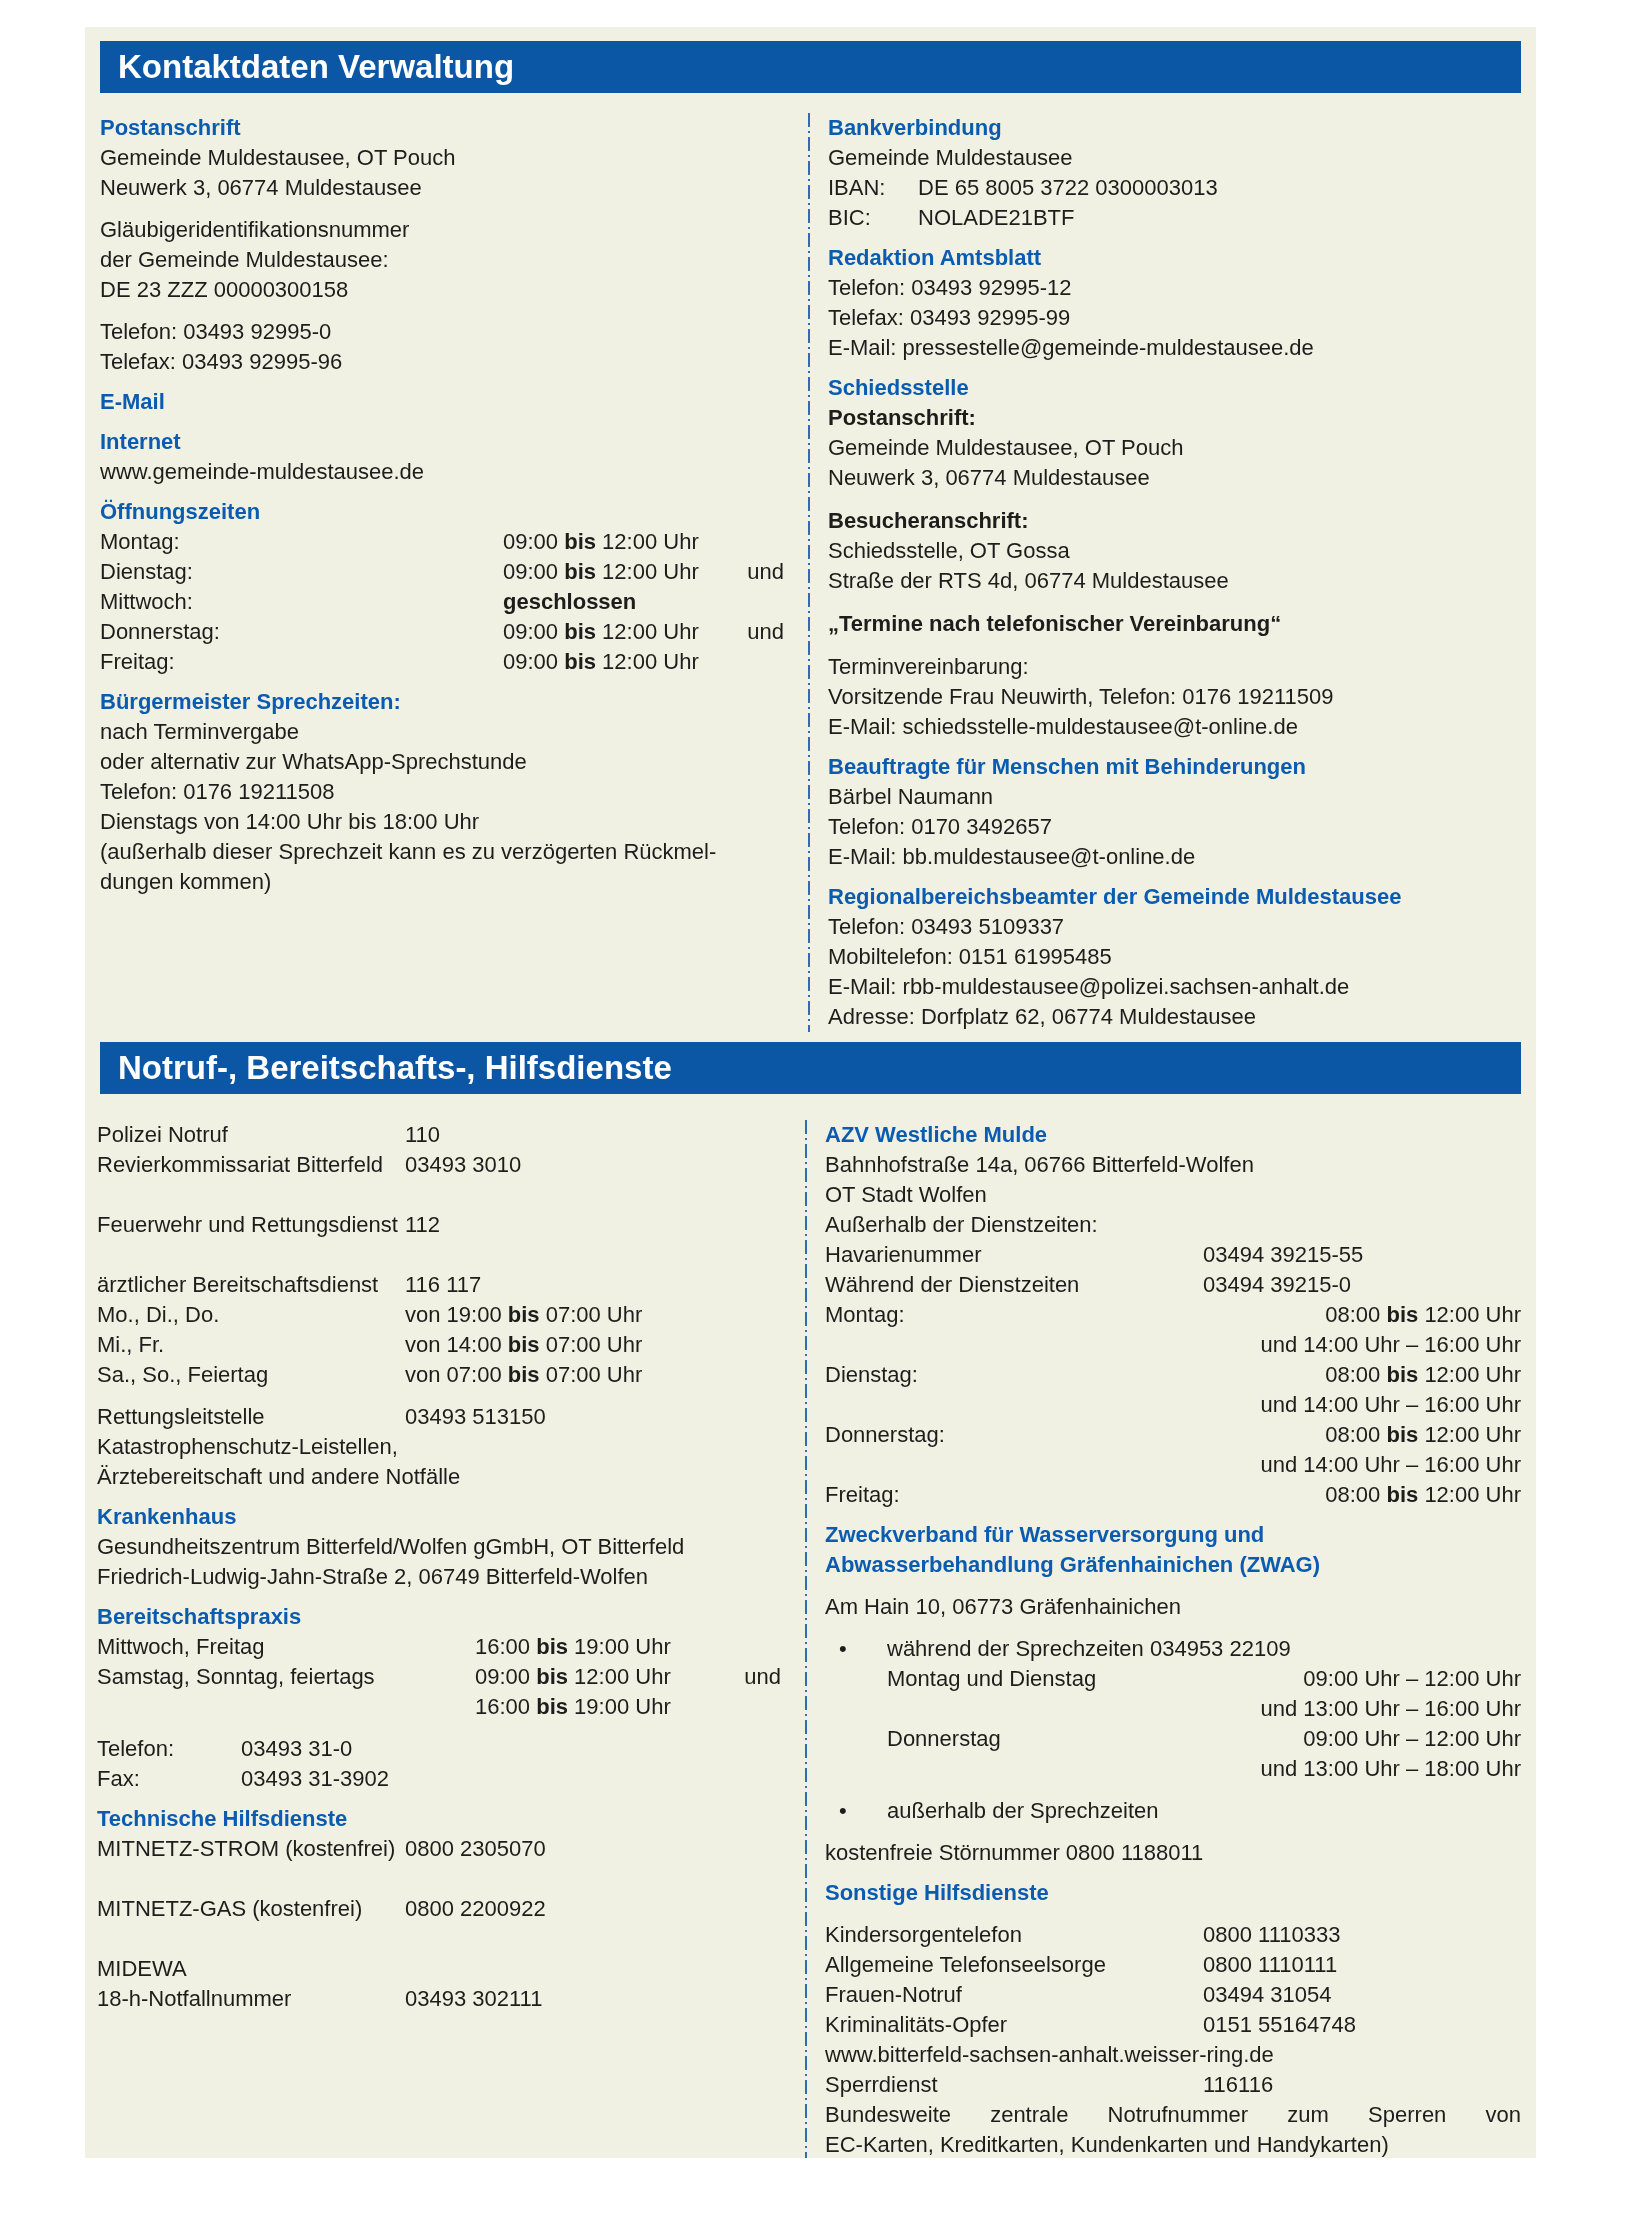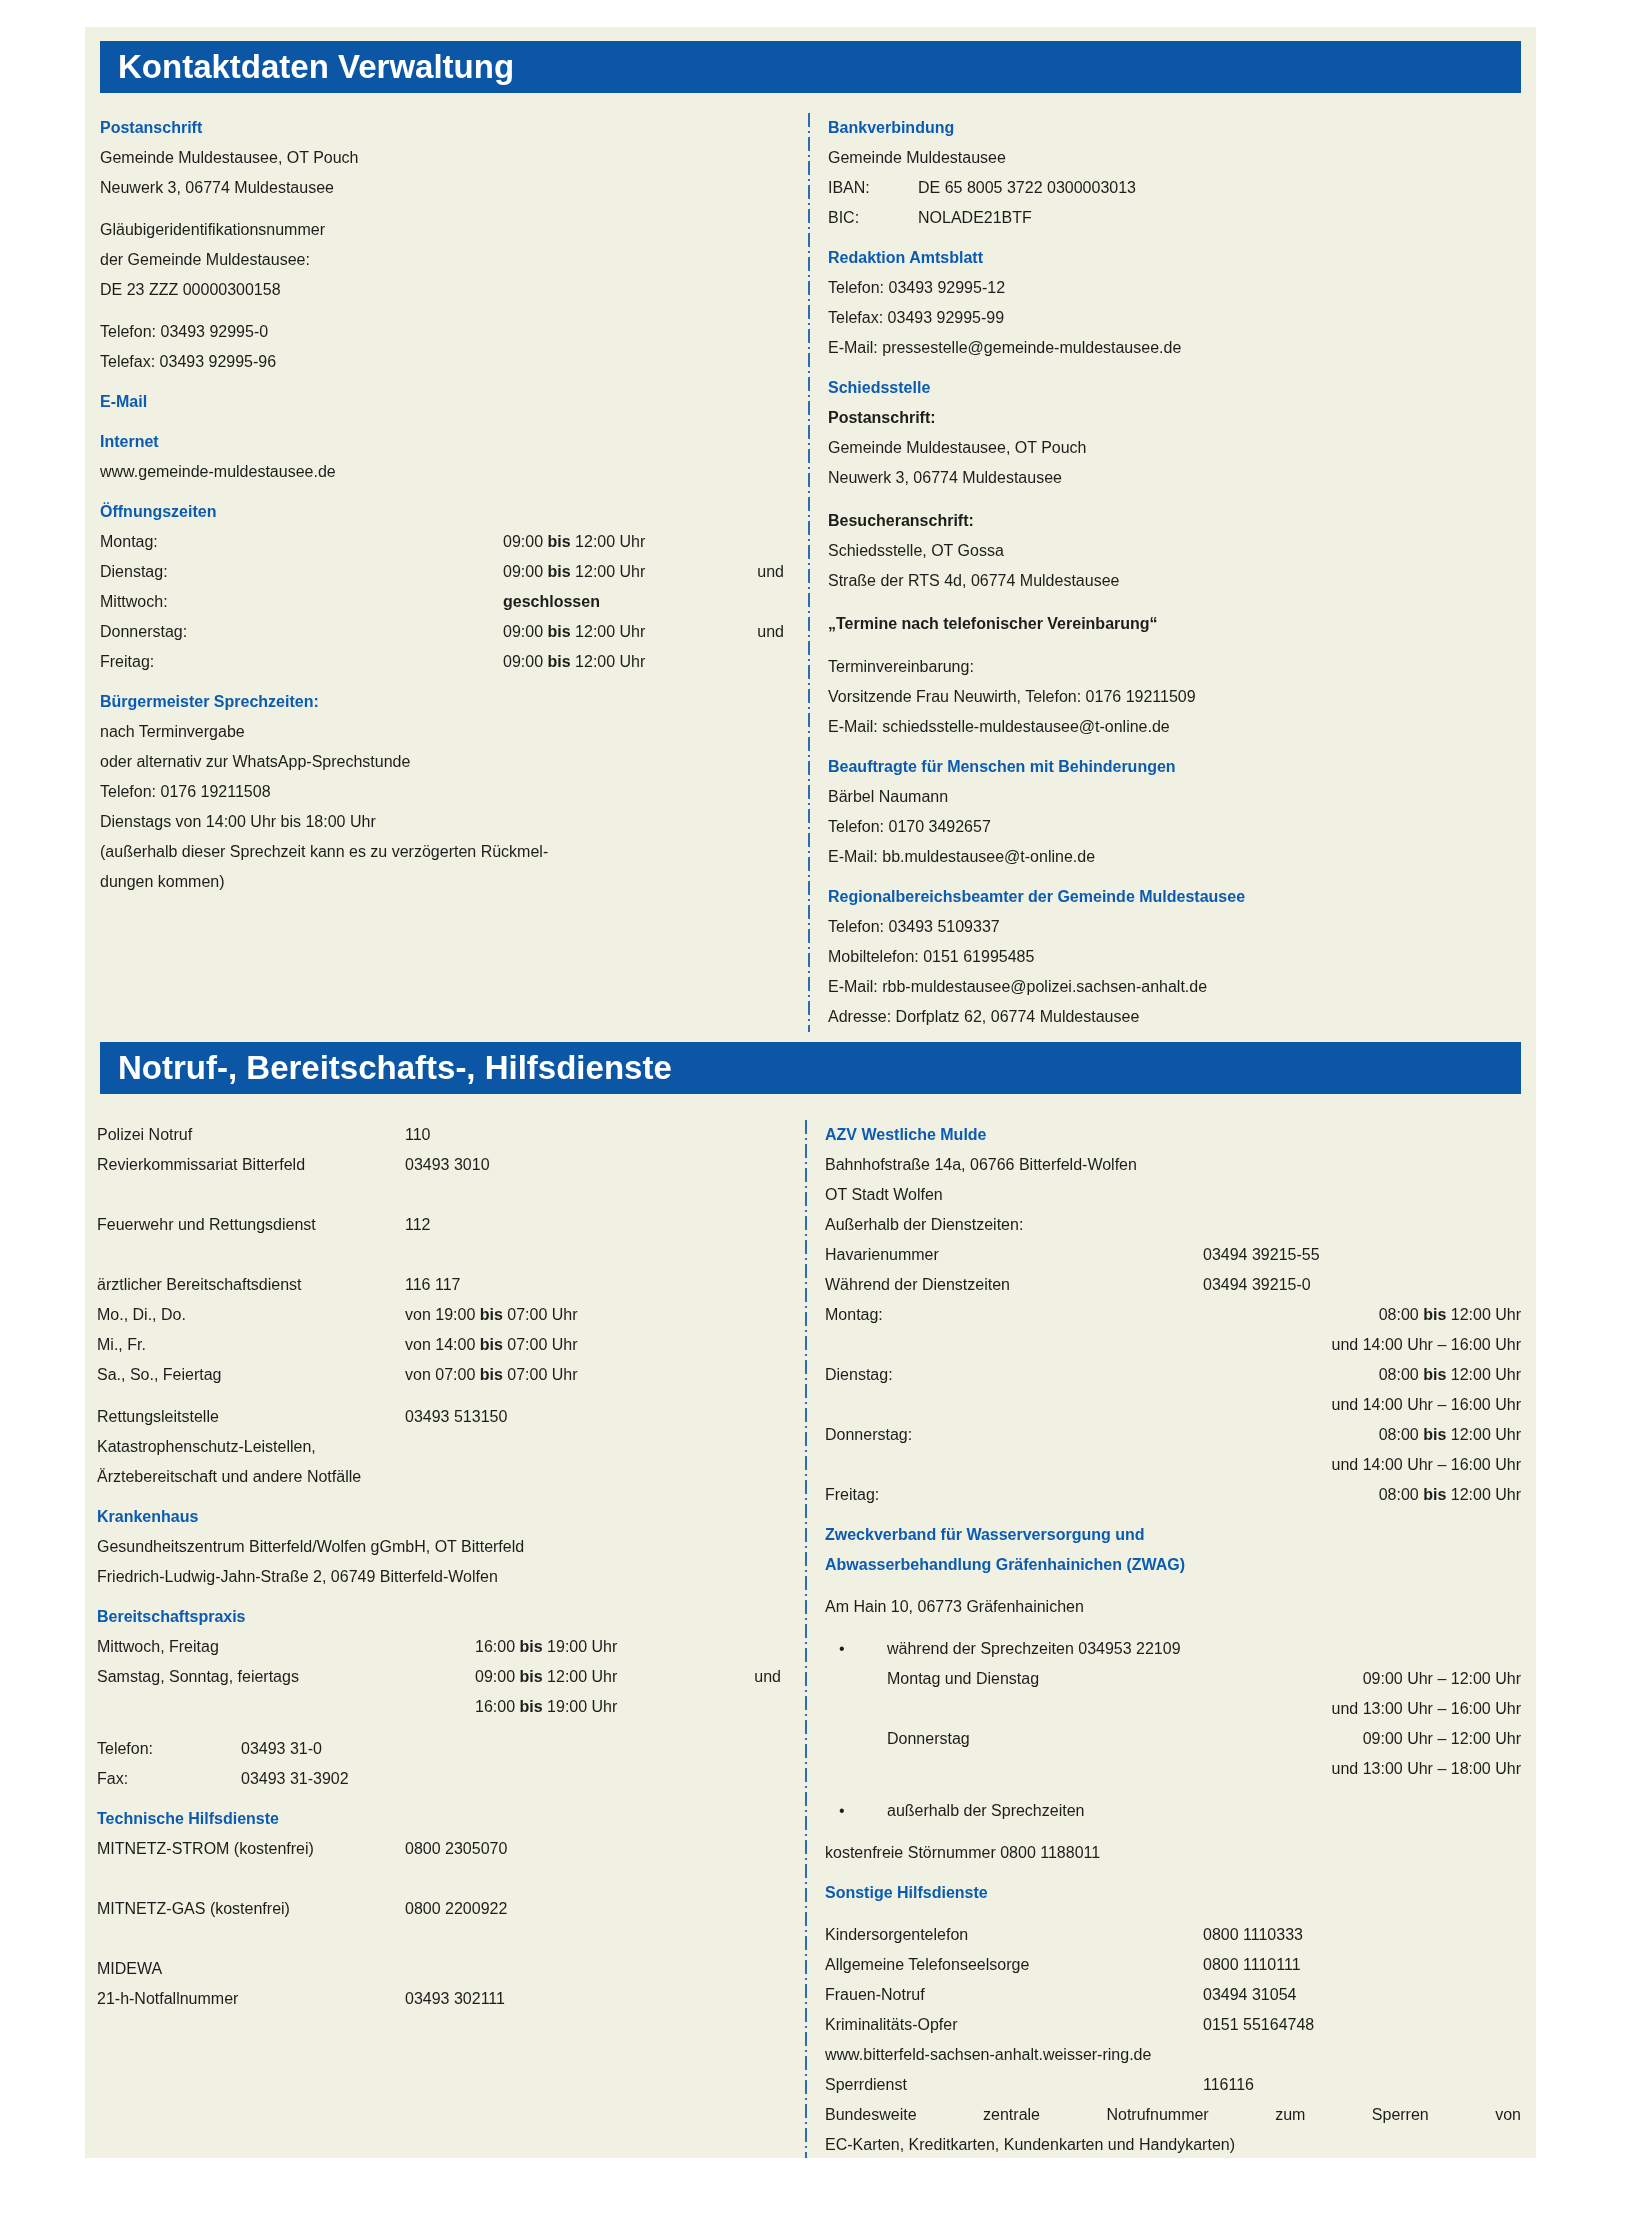--- a/index.html
+++ b/index.html
@@ -8,21 +8,21 @@
   }
   *{box-sizing:border-box;}
   html,body{margin:0;padding:0;}
   body{width:1645px;height:2220px;background:#ffffff;position:relative;
        font-family:"Liberation Sans","DejaVu Sans",sans-serif;color:var(--text);}
   .paper{position:absolute;left:85px;top:27px;width:1451px;height:2131px;
          background:var(--paper);overflow:hidden;}
   .bar{margin:14px 15px 0;height:52px;background:var(--bar);color:#fff;
        display:flex;align-items:center;padding-left:18px;font-size:33px;font-weight:700;}
   .bar.second{margin-top:10px;}
-  .cols{display:flex;padding:0 15px;margin-top:20px;font-size:16px;line-height:30px;}
+  .cols{display:flex;padding:0 15px;margin-top:20px;font-size:22px;line-height:30px;}
   .cols.second{margin-top:26px;padding-left:12px;}
   .colL{flex:0 0 708px;padding-right:24px;}
   .vdiv{flex:0 0 2px;background:repeating-linear-gradient(180deg,
         var(--divider) 0 14px,transparent 14px 18px,
         var(--divider) 18px 20px,transparent 20px 24px);}
   .colR{flex:1 1 auto;padding-left:18px;}
   .h{color:var(--head);font-weight:700;margin-top:10px;}
   .mt0{margin-top:0;}
   .b{font-weight:700;}
   .mt{margin-top:13px;}
@@ -223,21 +223,21 @@
           <span>0800 2305070</span>
         </div>
         <div class="gap"></div>
         <div class="row">
           <span class="l310">MITNETZ-GAS (kostenfrei)</span>
           <span>0800 2200922</span>
         </div>
         <div class="gap"></div>
         <div>MIDEWA</div>
         <div class="row">
-          <span class="l310">21-h-Notfallnummer</span>
+          <span class="l310">18-h-Notfallnummer</span>
           <span>03493 302111</span>
         </div>
       </div>
 
       <div class="vdiv"></div>
 
       <div class="colR">
         <div class="h mt0">AZV Westliche Mulde</div>
         <div>Bahnhofstraße 14a, 06766 Bitterfeld-Wolfen</div>
         <div>OT Stadt Wolfen</div>

